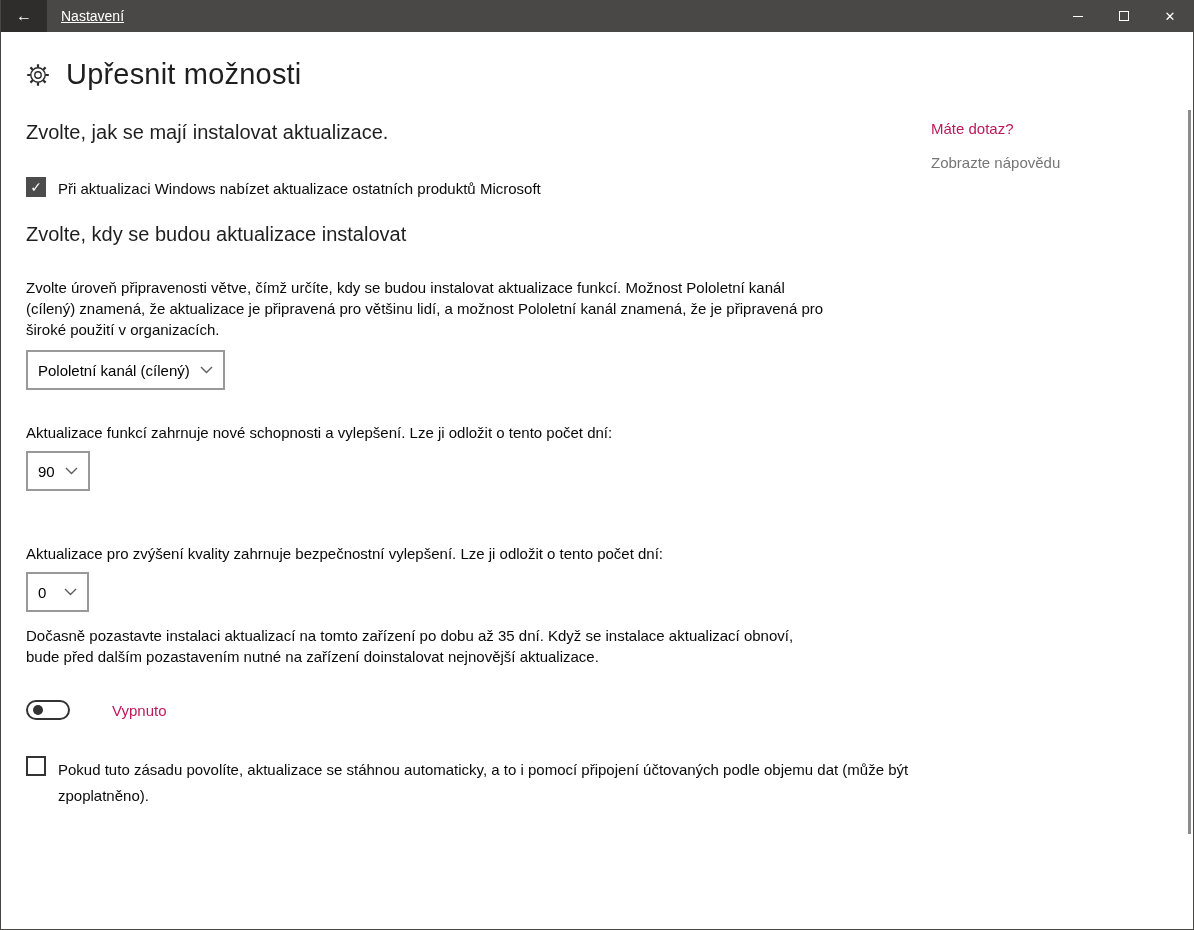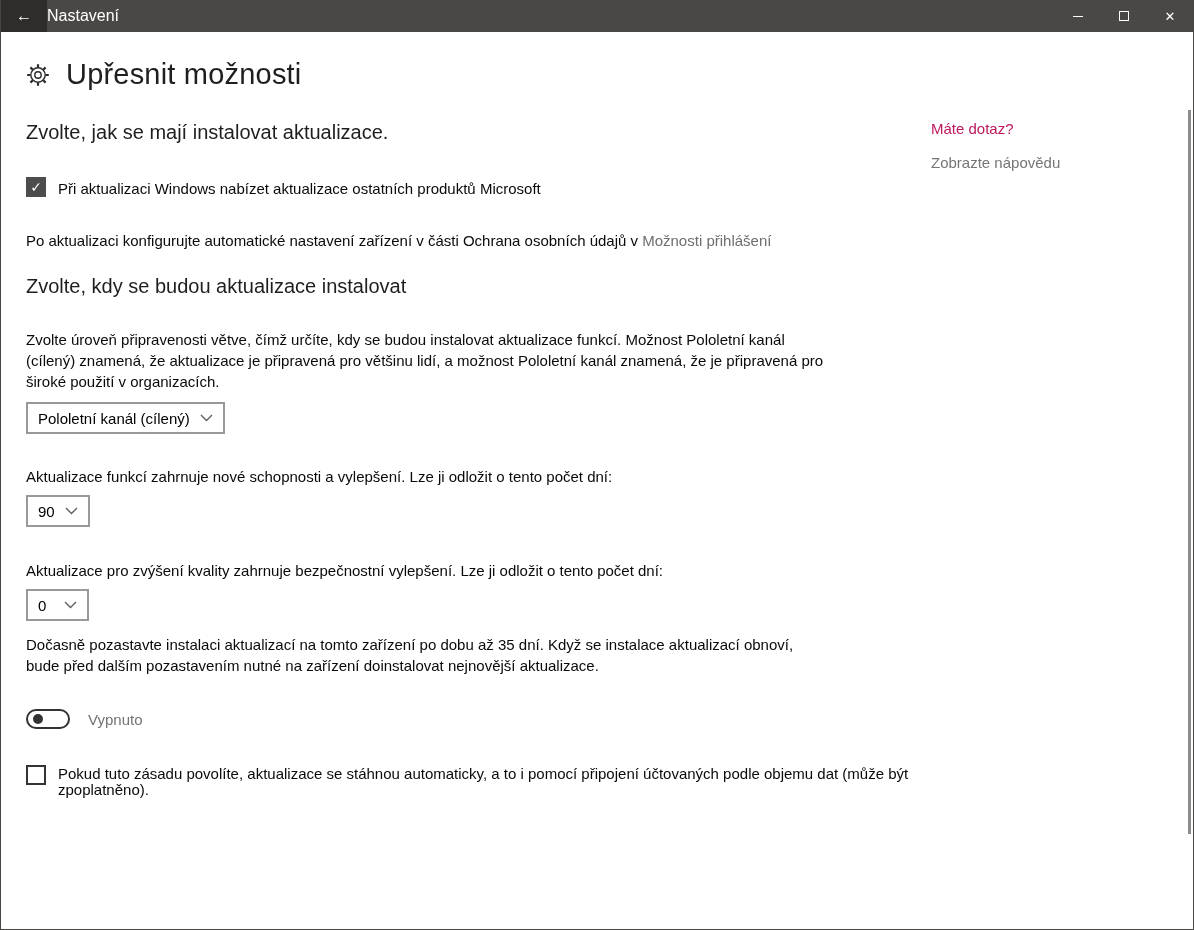--- a/index.html
+++ b/index.html
@@ -15,21 +15,21 @@
   
   .titlebar {
     position: absolute; top: 0; left: 0; right: 0; height: 32px;
     background: #4a4846; display: flex; align-items: center; color: #fff;
   }
   .back-btn {
     width: 46px; height: 32px; background: #2f2d2b; color: #fff;
     display: flex; align-items: center; justify-content: center;
     font-size: 16px; cursor: pointer; flex: 0 0 auto;
   }
-  .tb-title { font-size: 16px; margin-left: 0; flex: 1 1 auto; }
+  .tb-title { font-size: 14px; margin-left: 14px; flex: 1 1 auto; text-decoration: underline; }
   .tb-controls { display: flex; height: 32px; flex: 0 0 auto; }
   .tb-btn { width: 46px; height: 32px; display: flex; align-items: center; justify-content: center; cursor: pointer; }
   .min-glyph { width: 10px; height: 1px; background: #fff; display: block; }
   .max-glyph { width: 10px; height: 10px; border: 1px solid #fff; display: block; }
   .close-glyph { font-size: 13px; color: #fff; line-height: 1; }
 
   
   .content { position: absolute; top: 32px; left: 0; right: 0; bottom: 0; padding-left: 25px; overflow: hidden; border-radius: 10px; }
 
   .page-header { margin-top: 26px; display: flex; align-items: center; gap: 16px; }
@@ -52,43 +52,43 @@
   .checkbox.checked { background: #4c4c4c; color: #fff; font-size: 14px; }
   .checkbox.unchecked { background: #fff; border: 2px solid #333; }
 
   .config-line { margin-top: 31px; }
   .inline-link { color: #6e6e6e; cursor: pointer; }
 
   .para-when { margin-top: 31px; max-width: 800px; }
   .para-pause { margin-top: 13px; max-width: 795px; }
 
   .dropdown {
-    margin-top: 10px; height: 32px; border: 2px solid #999; background: #fff;
+    margin-top: 10px; height: 40px; border: 2px solid #999; background: #fff;
     display: inline-flex; align-items: center; justify-content: space-between;
     padding: 0 10px; font-size: 15px; cursor: pointer; gap: 10px;
   }
   .dd-channel { min-width: 190px; margin-top: 10px; }
   .dd-small { min-width: 63px; margin-top: 8px; }
   .chevron { flex: 0 0 auto; display: block; }
 
   .label-feature { margin-top: 32px; }
-  .label-quality { margin-top: 33px; }
+  .label-quality { margin-top: 52px; }
 
   .toggle-row { margin-top: 33px; display: flex; align-items: center; gap: 18px; }
   .toggle {
     width: 44px; height: 20px; border: 2px solid #333; border-radius: 12px; background: #fff;
     position: relative; cursor: pointer; flex: 0 0 auto;
   }
   .toggle .knob { position: absolute; left: 5px; top: 3px; width: 10px; height: 10px; border-radius: 50%; background: #333; }
-  .toggle-label { font-size: 15px; color: #737373; }
+  .toggle-label { font-size: 15px; color: #be185d; margin-left: 24px; }
 
   .pause-until { margin-top: 25px; }
 
   .metered-row { margin-top: 36px; }
-  .metered-row .body-text { max-width: 855px; line-height: 16px; }
+  .metered-row .body-text { max-width: 855px; line-height: 26px; }
 
   
   .help-col { position: absolute; left: 930px; top: 119px; font-size: 15px; line-height: 20px; }
   .help-q { color: #be185d; }
   .help-link { margin-top: 14px; color: #767676; cursor: pointer; }
 
   
   .scroll-thumb { position: absolute; right: 2px; top: 110px; width: 3px; height: 724px; background: #8c8c8c; }
 </style>
 </head>
@@ -138,24 +138,20 @@
 
     <h2 class="h-section h-install">Zvolte, jak se mají instalovat aktualizace.</h2>
 
     <div class="check-row">
       <div class="checkbox checked">
         <span>✓</span>
       </div>
       <div class="body-text">Při aktualizaci Windows nabízet aktualizace ostatních produktů Microsoft</div>
     </div>
 
-    <div class="body-text config-line">
-      <span>Po aktualizaci konfigurujte automatické nastavení zařízení v části Ochrana osobních údajů v</span>
-      <span class="inline-link">Možnosti přihlášení</span>
-    </div>
 
     <h2 class="h-section h-when">Zvolte, kdy se budou aktualizace instalovat</h2>
 
     <p class="body-text para-when">Zvolte úroveň připravenosti větve, čímž určíte, kdy se budou instalovat aktualizace funkcí. Možnost Pololetní kanál (cílený) znamená, že aktualizace je připravená pro většinu lidí, a možnost Pololetní kanál znamená, že je připravená pro široké použití v organizacích.</p>
 
     <div class="dropdown dd-channel">
       <span>Pololetní kanál (cílený)</span>
       <svg class="chevron" width="13" height="8" viewBox="0 0 13 8">
         <path d="M1 1 L6.5 6.5 L12 1" stroke="#5f5f5f" stroke-width="1.4" fill="none"></path>
       </svg>

